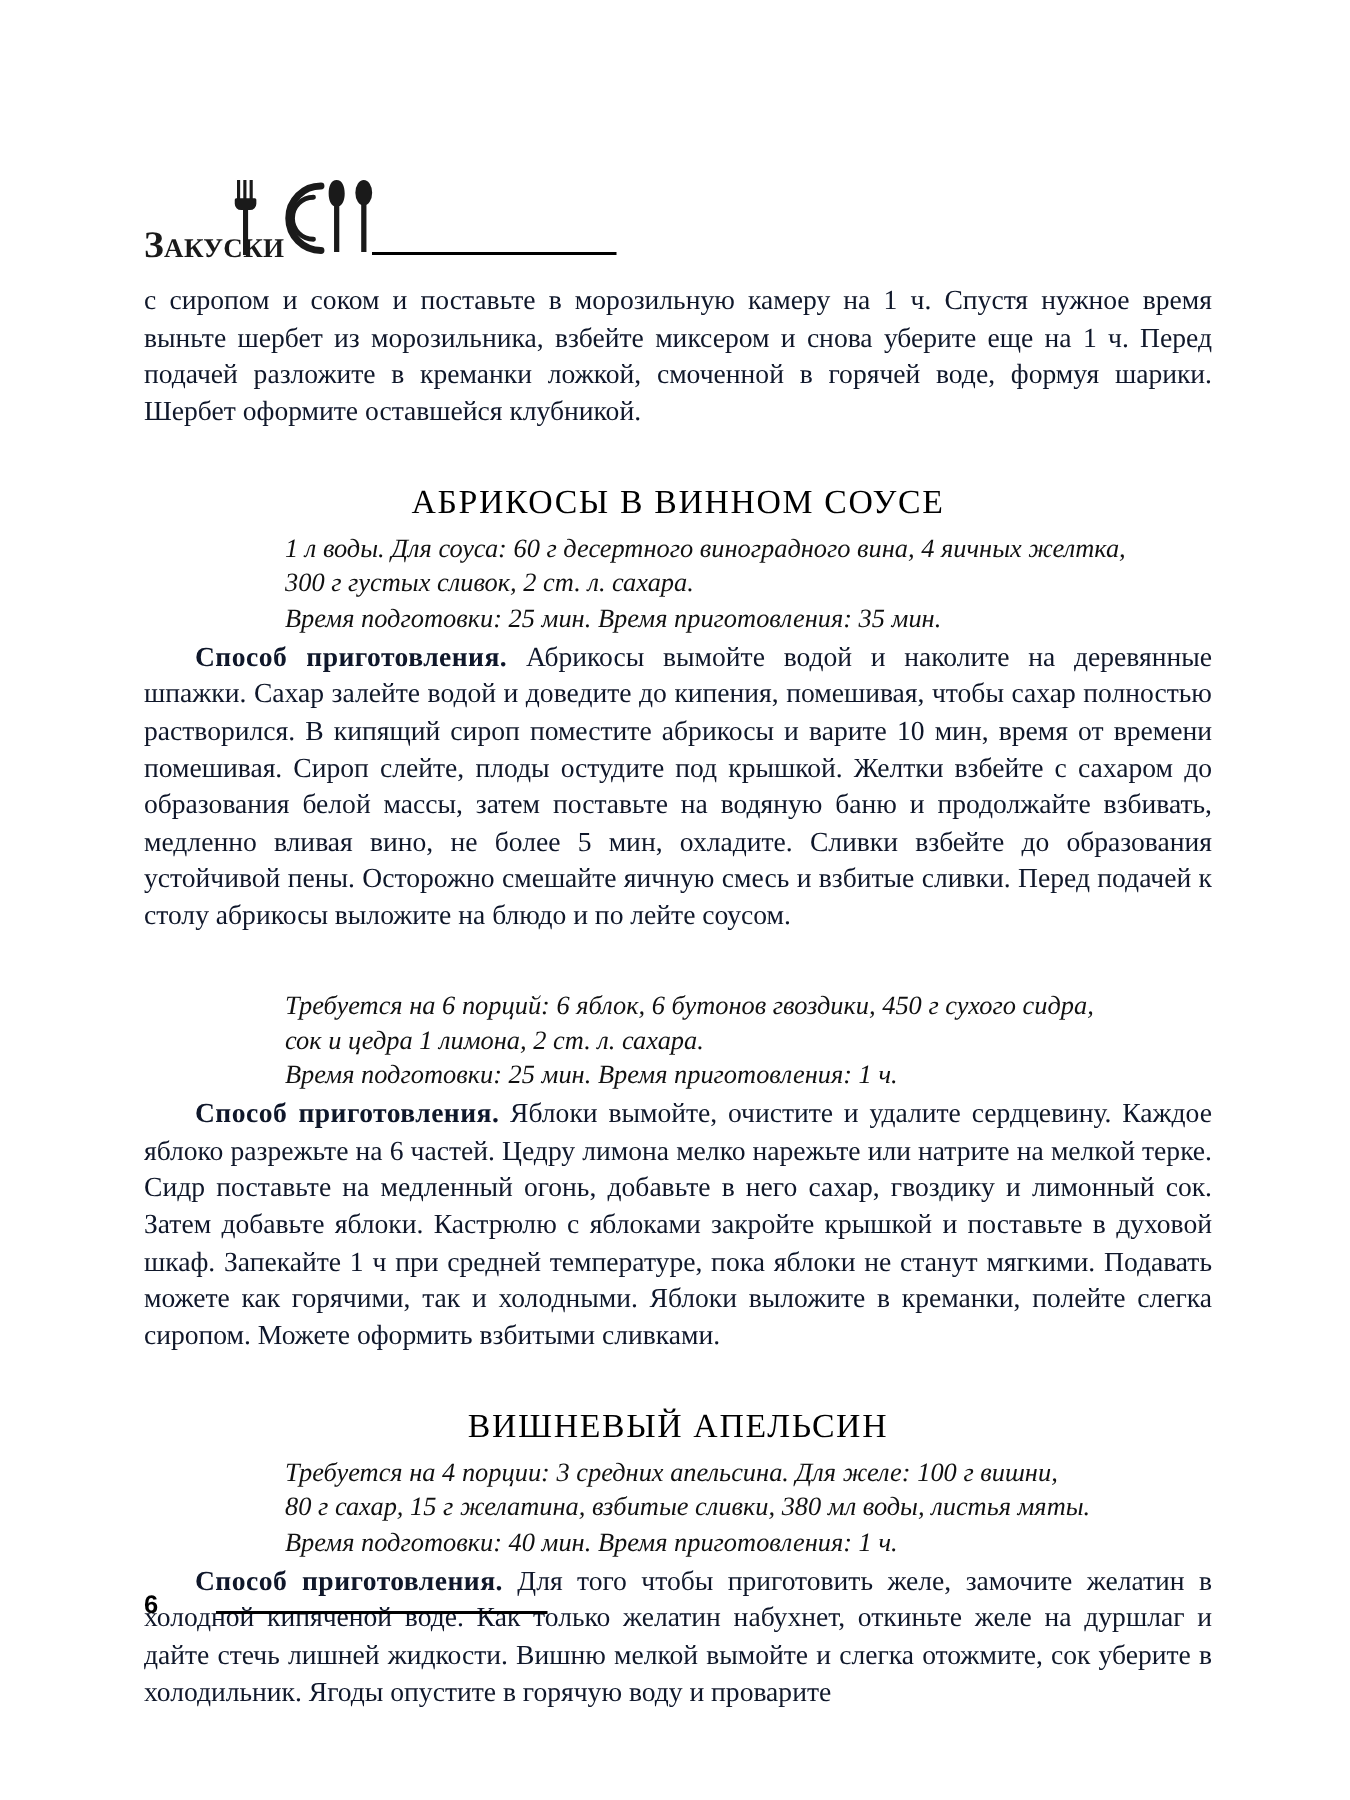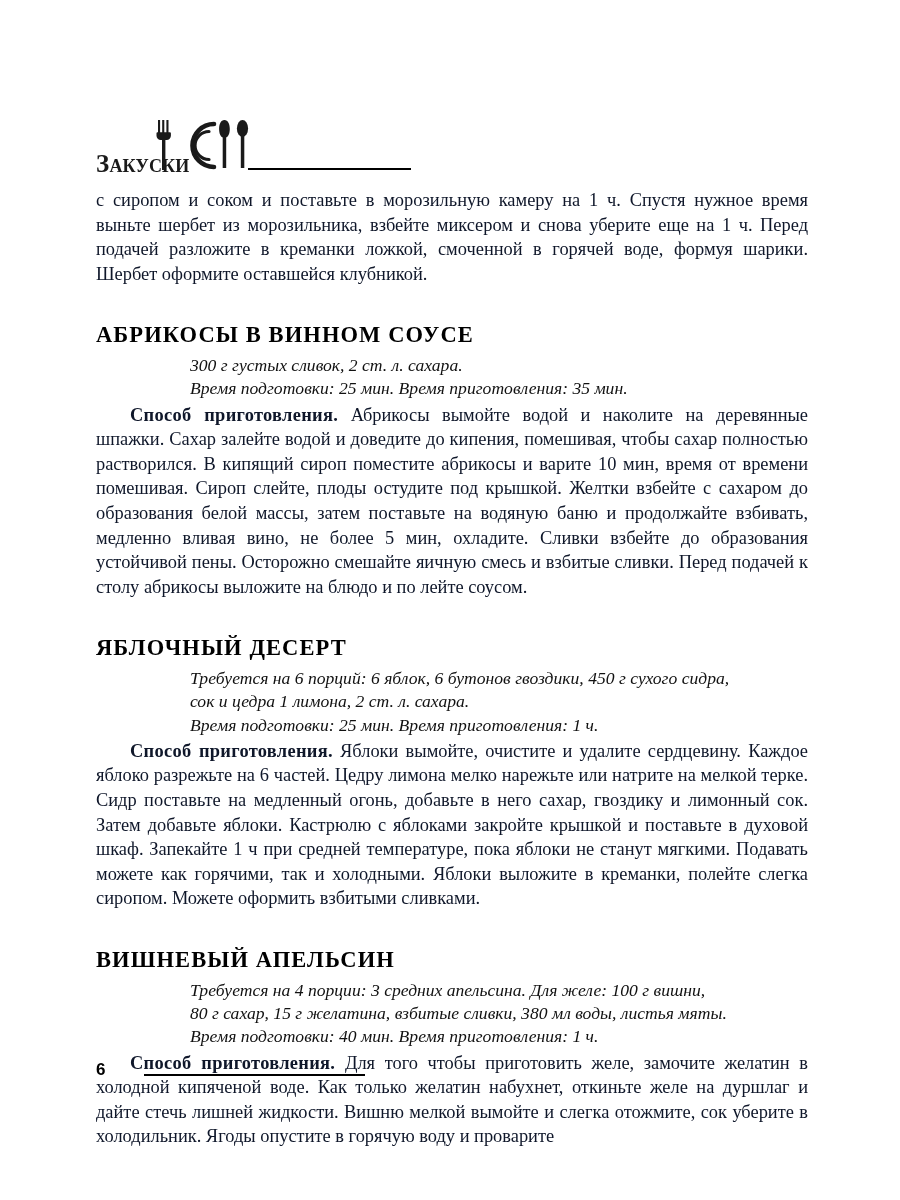--- a/index.html
+++ b/index.html
@@ -89,23 +89,23 @@
     font-weight: 700;
     letter-spacing: 0.3px;
   }
 
   
   .recipe {
     margin-top: 36px;
   }
   .recipe-title {
     margin: 16px 0 6px 0;
-    text-align: left;
+    text-align: center;
     font-size: 22.5px;
-    font-weight: 700;
+    font-weight: 400;
     letter-spacing: 1.1px;
     line-height: 1.15;
     color: #000000;
   }
   .ingredients {
     margin: 0 0 2px 0;
     padding-left: 94px;
     font-style: italic;
     font-size: 17.6px;
     line-height: 23.2px;
@@ -183,28 +183,28 @@
     </div>
   </div>
 
   <div class="content">
 
     <p class="body">с сиропом и соком и поставьте в морозильную камеру на 1 ч. Спустя нужное время выньте шербет из морозильника, взбейте миксером и снова уберите еще на 1 ч. Перед подачей разложите в креманки ложкой, смоченной в горячей воде, формуя шарики. Шербет оформите оставшейся клубникой.</p>
 
     <div class="recipe">
       <h2 class="recipe-title">АБРИКОСЫ В ВИННОМ СОУСЕ</h2>
       <div class="ingredients">
+        <span class="ing-line">1 л воды. Для соуса: 60 г десертного виноградного вина, 4 яичных желтка,</span>
         <span class="ing-line">300 г густых сливок, 2 ст. л. сахара.</span>
         <span class="ing-line">Время подготовки: 25 мин. Время приготовления: 35 мин.</span>
       </div>
       <p class="body indent recipe-method"><span class="runin">Способ приготовления.</span> <span>Абрикосы вымойте водой и наколите на деревянные шпажки. Сахар залейте водой и доведите до кипения, помешивая, чтобы сахар полностью растворился. В кипящий сироп поместите абрикосы и варите 10 мин, время от времени помешивая. Сироп слейте, плоды остудите под крышкой. Желтки взбейте с сахаром до образования белой массы, затем поставьте на водяную баню и продолжайте взбивать, медленно вливая вино, не более 5 мин, охладите. Сливки взбейте до образования устойчивой пены. Осторожно смешайте яичную смесь и взбитые сливки. Перед подачей к столу абрикосы выложите на блюдо и по лейте соусом.</span></p>
     </div>
 
     <div class="recipe">
-      <h2 class="recipe-title">ЯБЛОЧНЫЙ ДЕСЕРТ</h2>
       <div class="ingredients">
         <span class="ing-line">Требуется на 6 порций: 6 яблок, 6 бутонов гвоздики, 450 г сухого сидра,</span>
         <span class="ing-line">сок и цедра 1 лимона, 2 ст. л. сахара.</span>
         <span class="ing-line">Время подготовки: 25 мин. Время приготовления: 1 ч.</span>
       </div>
       <p class="body indent recipe-method"><span class="runin">Способ приготовления.</span> <span>Яблоки вымойте, очистите и удалите сердцевину. Каждое яблоко разрежьте на 6 частей. Цедру лимона мелко нарежьте или натрите на мелкой терке. Сидр поставьте на медленный огонь, добавьте в него сахар, гвоздику и лимонный сок. Затем добавьте яблоки. Кастрюлю с яблоками закройте крышкой и поставьте в духовой шкаф. Запекайте 1 ч при средней температуре, пока яблоки не станут мягкими. Подавать можете как горячими, так и холодными. Яблоки выложите в креманки, полейте слегка сиропом. Можете оформить взбитыми сливками.</span></p>
     </div>
 
     <div class="recipe">
       <h2 class="recipe-title">ВИШНЕВЫЙ АПЕЛЬСИН</h2>

